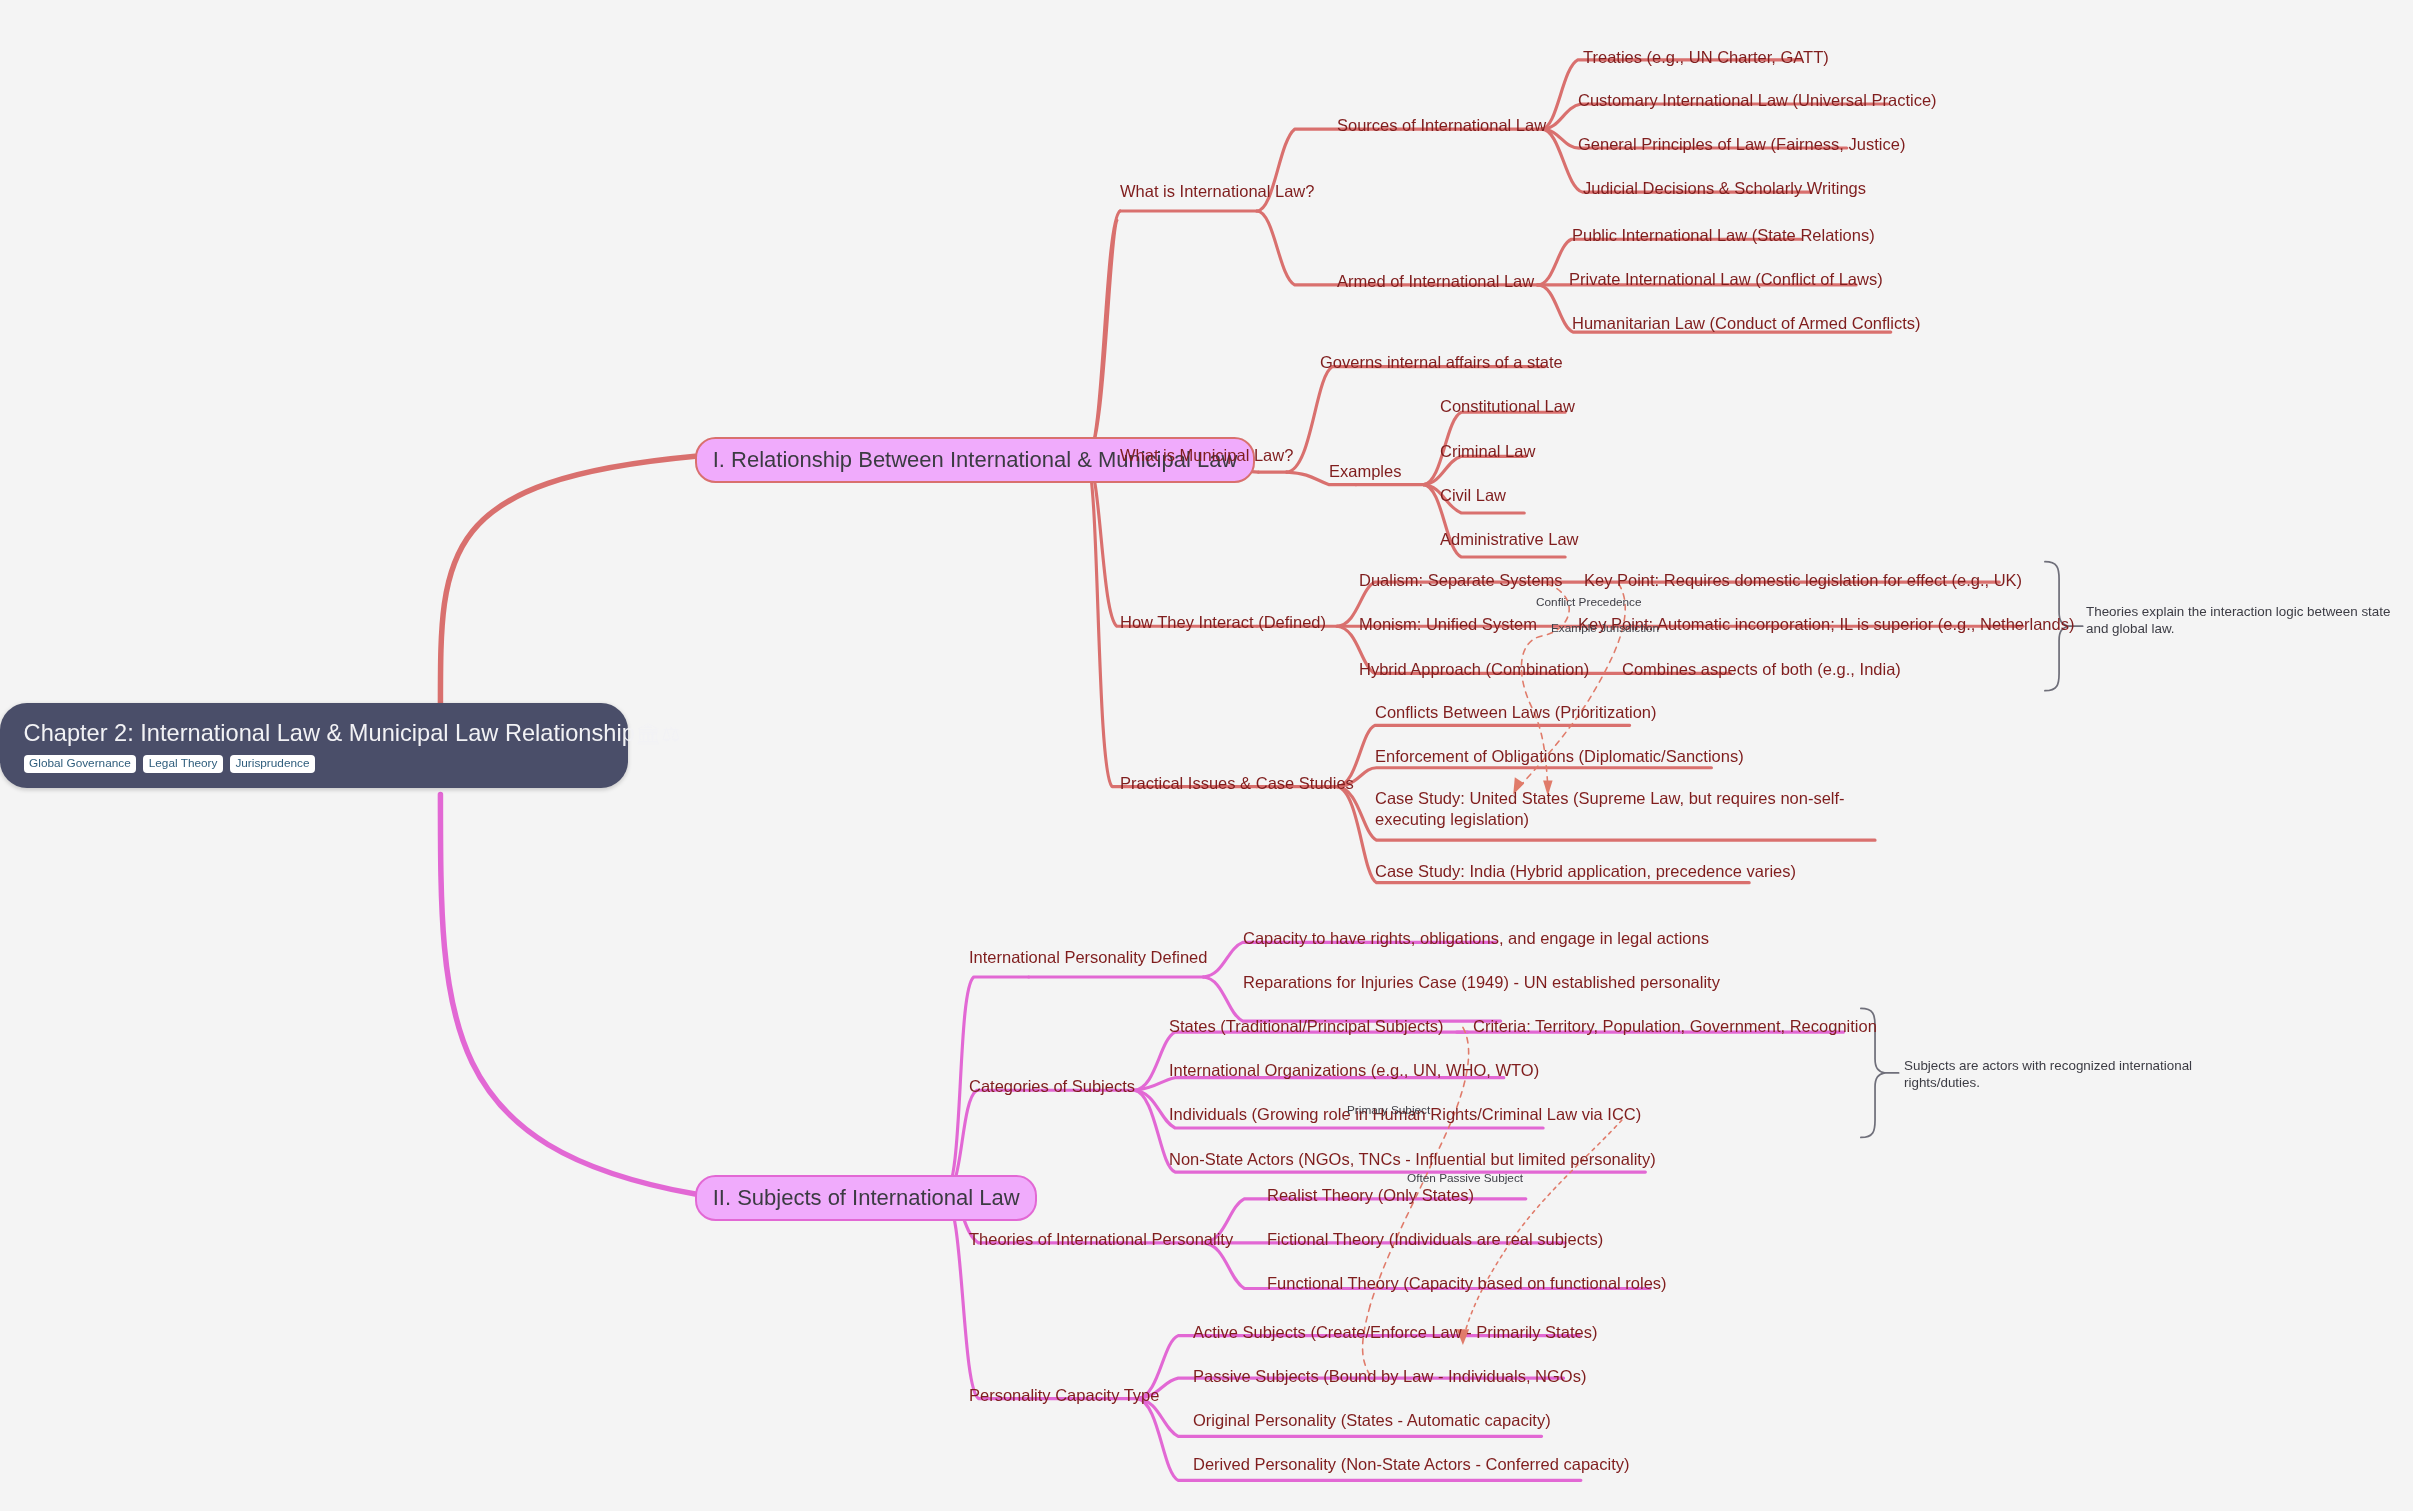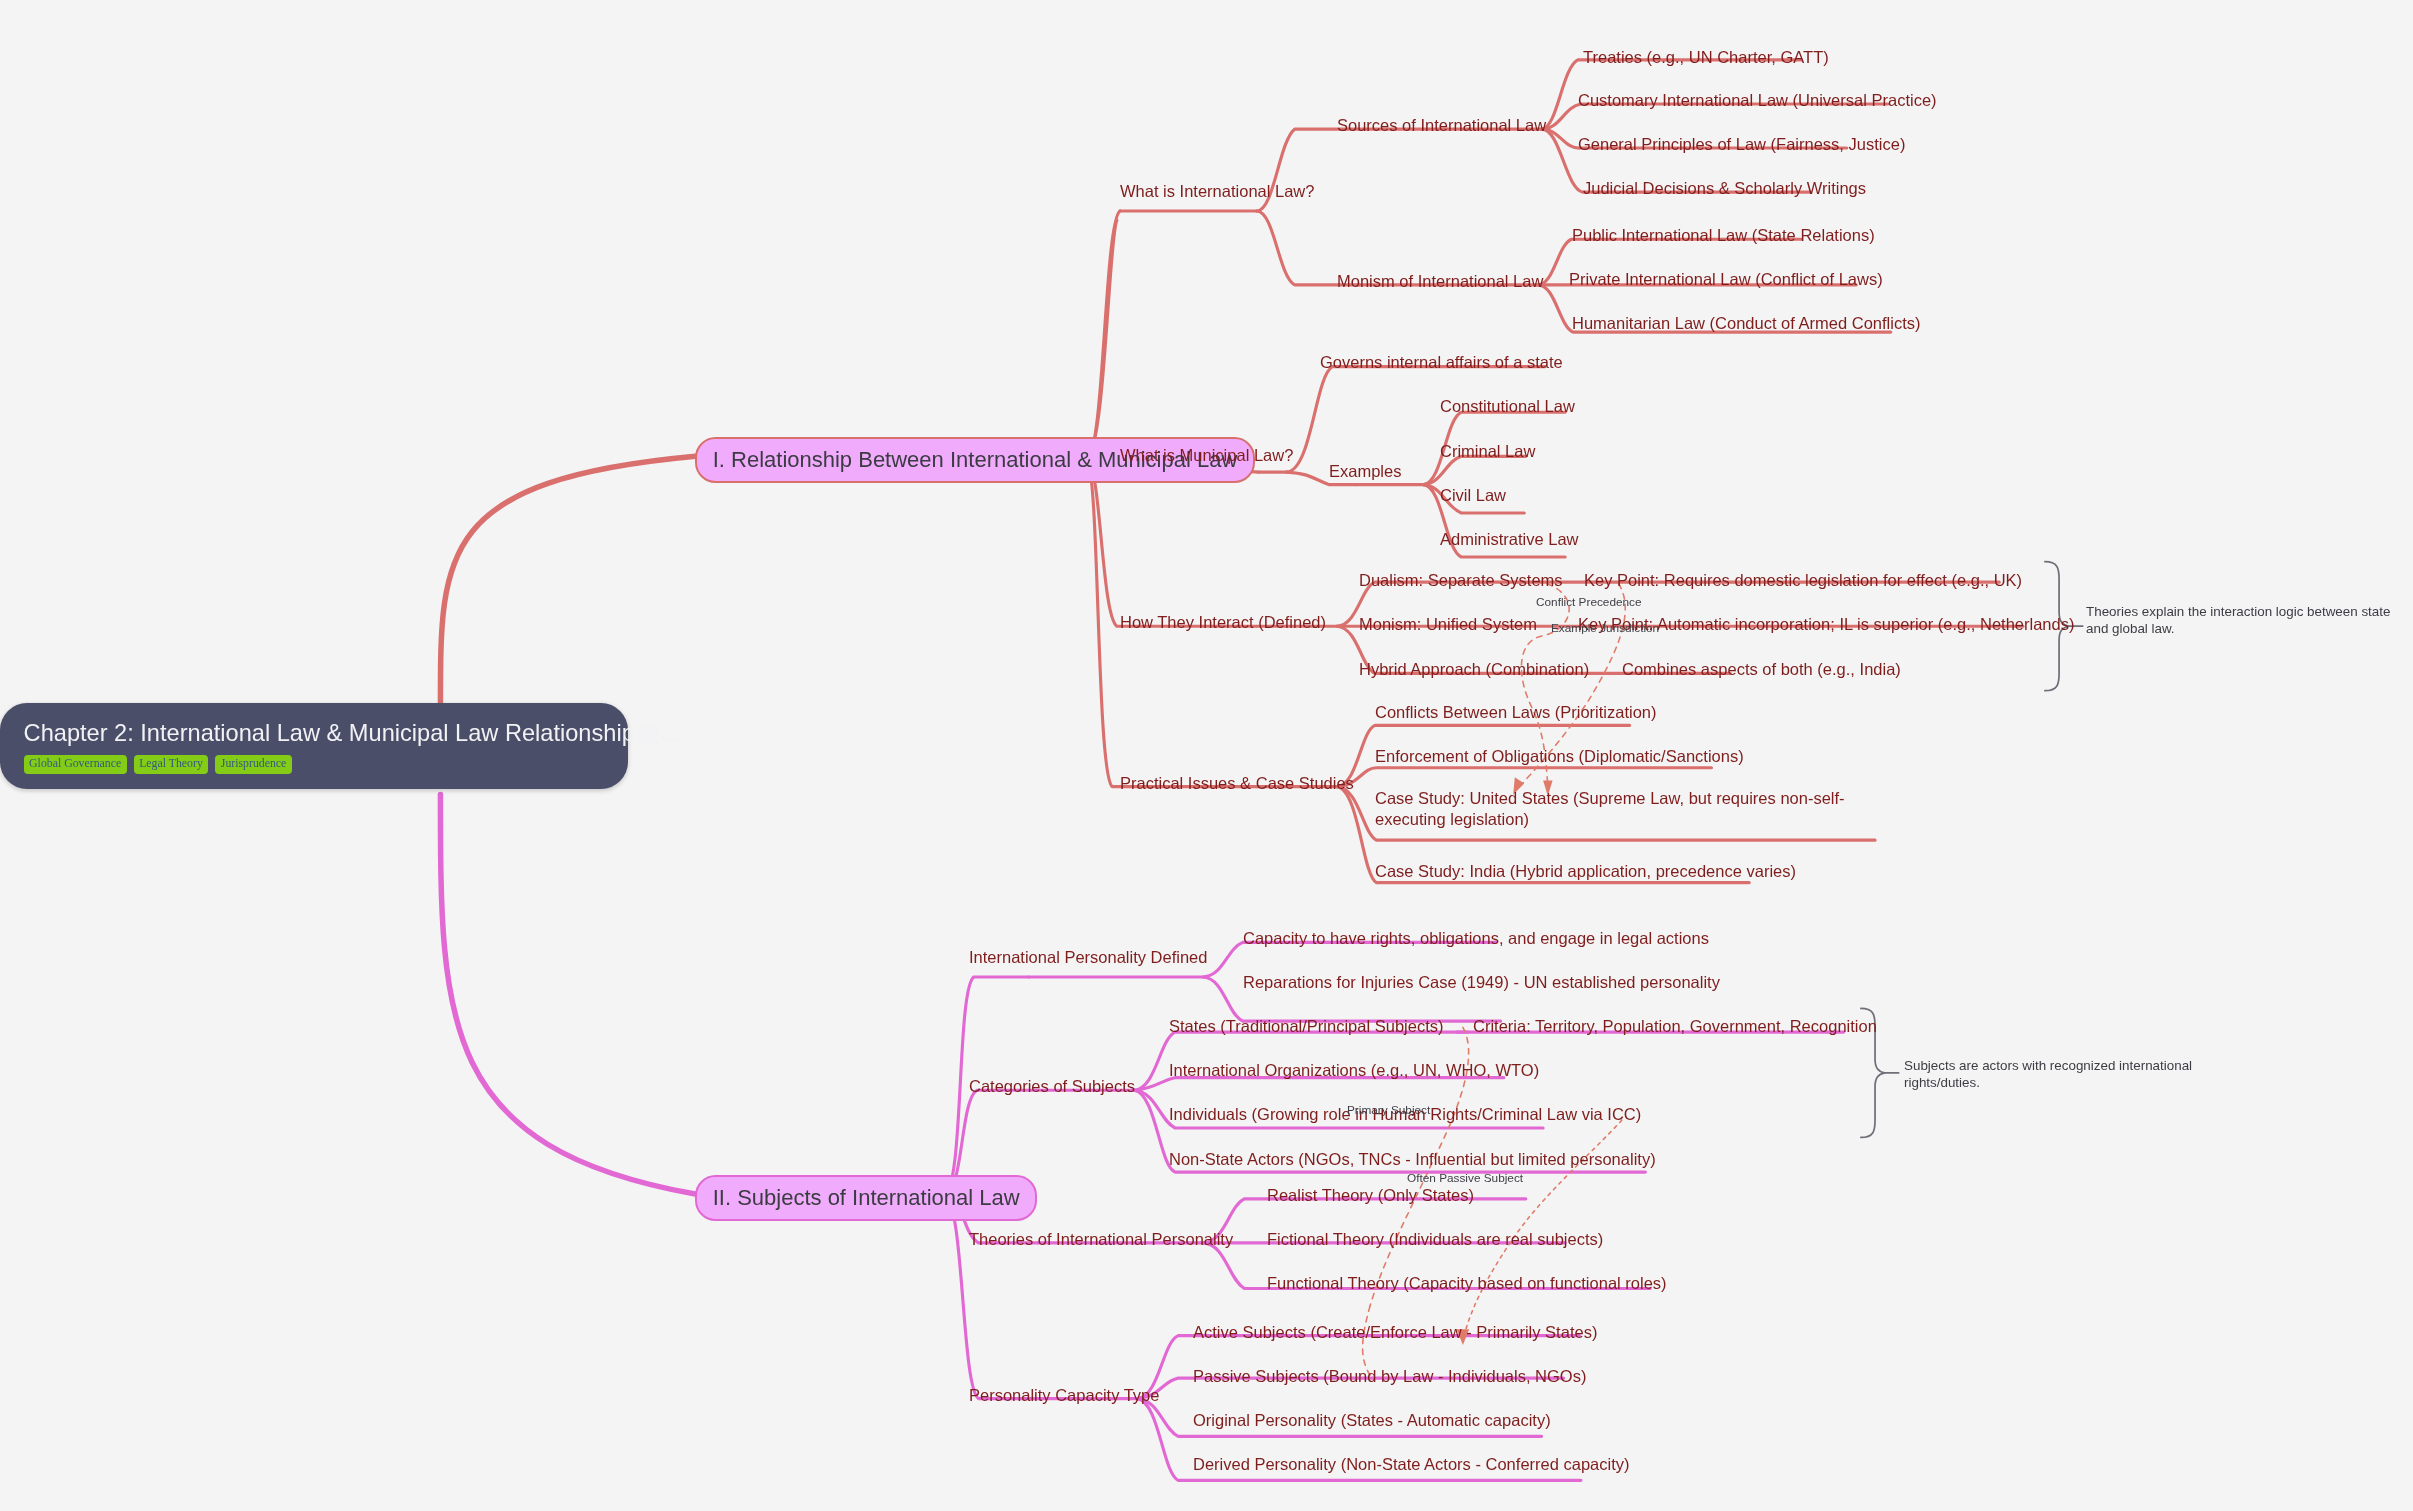--- a/index.html
+++ b/index.html
@@ -41,27 +41,26 @@
     align-items: center;
     gap: 0;
   }
   .root-title .ricon { font-size: 21px; line-height: 1; }
   .root-tags {
     margin-top: 7.9px;
     display: flex;
     gap: 7px;
   }
   .root-tag {
-    background: #84cc16;
+    background: #ffffff;
     color: #2f5d7c;
     border-radius: 3.9px;
     font-size: 11.8px;
     padding: 1.6px 5.5px 2.4px 5.5px;
     white-space: nowrap;
-    font-family: Liberation Serif, serif;
   }
 
   
   .pill {
     position: absolute;
     background: #f0abfc;
     border-radius: 20.5px;
     padding: 7px 15.7px;
     font-size: 22px;
     color: #3b3b42;
@@ -222,21 +221,21 @@
 
   <div class="node" style="left:1120px; top:181px;">What is International Law?</div>
 
   <div class="node" style="left:1337px; top:115px;">Sources of International Law</div>
 
   <div class="node" style="left:1583px; top:47px;">Treaties (e.g., UN Charter, GATT)</div>
   <div class="node" style="left:1578px; top:90px;">Customary International Law (Universal Practice)</div>
   <div class="node" style="left:1578px; top:134px;">General Principles of Law (Fairness, Justice)</div>
   <div class="node" style="left:1583px; top:178px;">Judicial Decisions &amp; Scholarly Writings</div>
 
-  <div class="node" style="left:1337px; top:271px;">Monism of International Law</div>
+  <div class="node" style="left:1337px; top:271px;">Armed of International Law</div>
 
   <div class="node" style="left:1572px; top:225px;">Public International Law (State Relations)</div>
   <div class="node" style="left:1569px; top:269px;">Private International Law (Conflict of Laws)</div>
   <div class="node" style="left:1572px; top:313px;">Humanitarian Law (Conduct of Armed Conflicts)</div>
 
   <div class="node" style="left:1120px; top:445px;">What is Municipal Law?</div>
 
   <div class="node" style="left:1320px; top:352px;">Governs internal affairs of a state</div>
 
   <div class="node" style="left:1329px; top:461px;">Examples</div>

